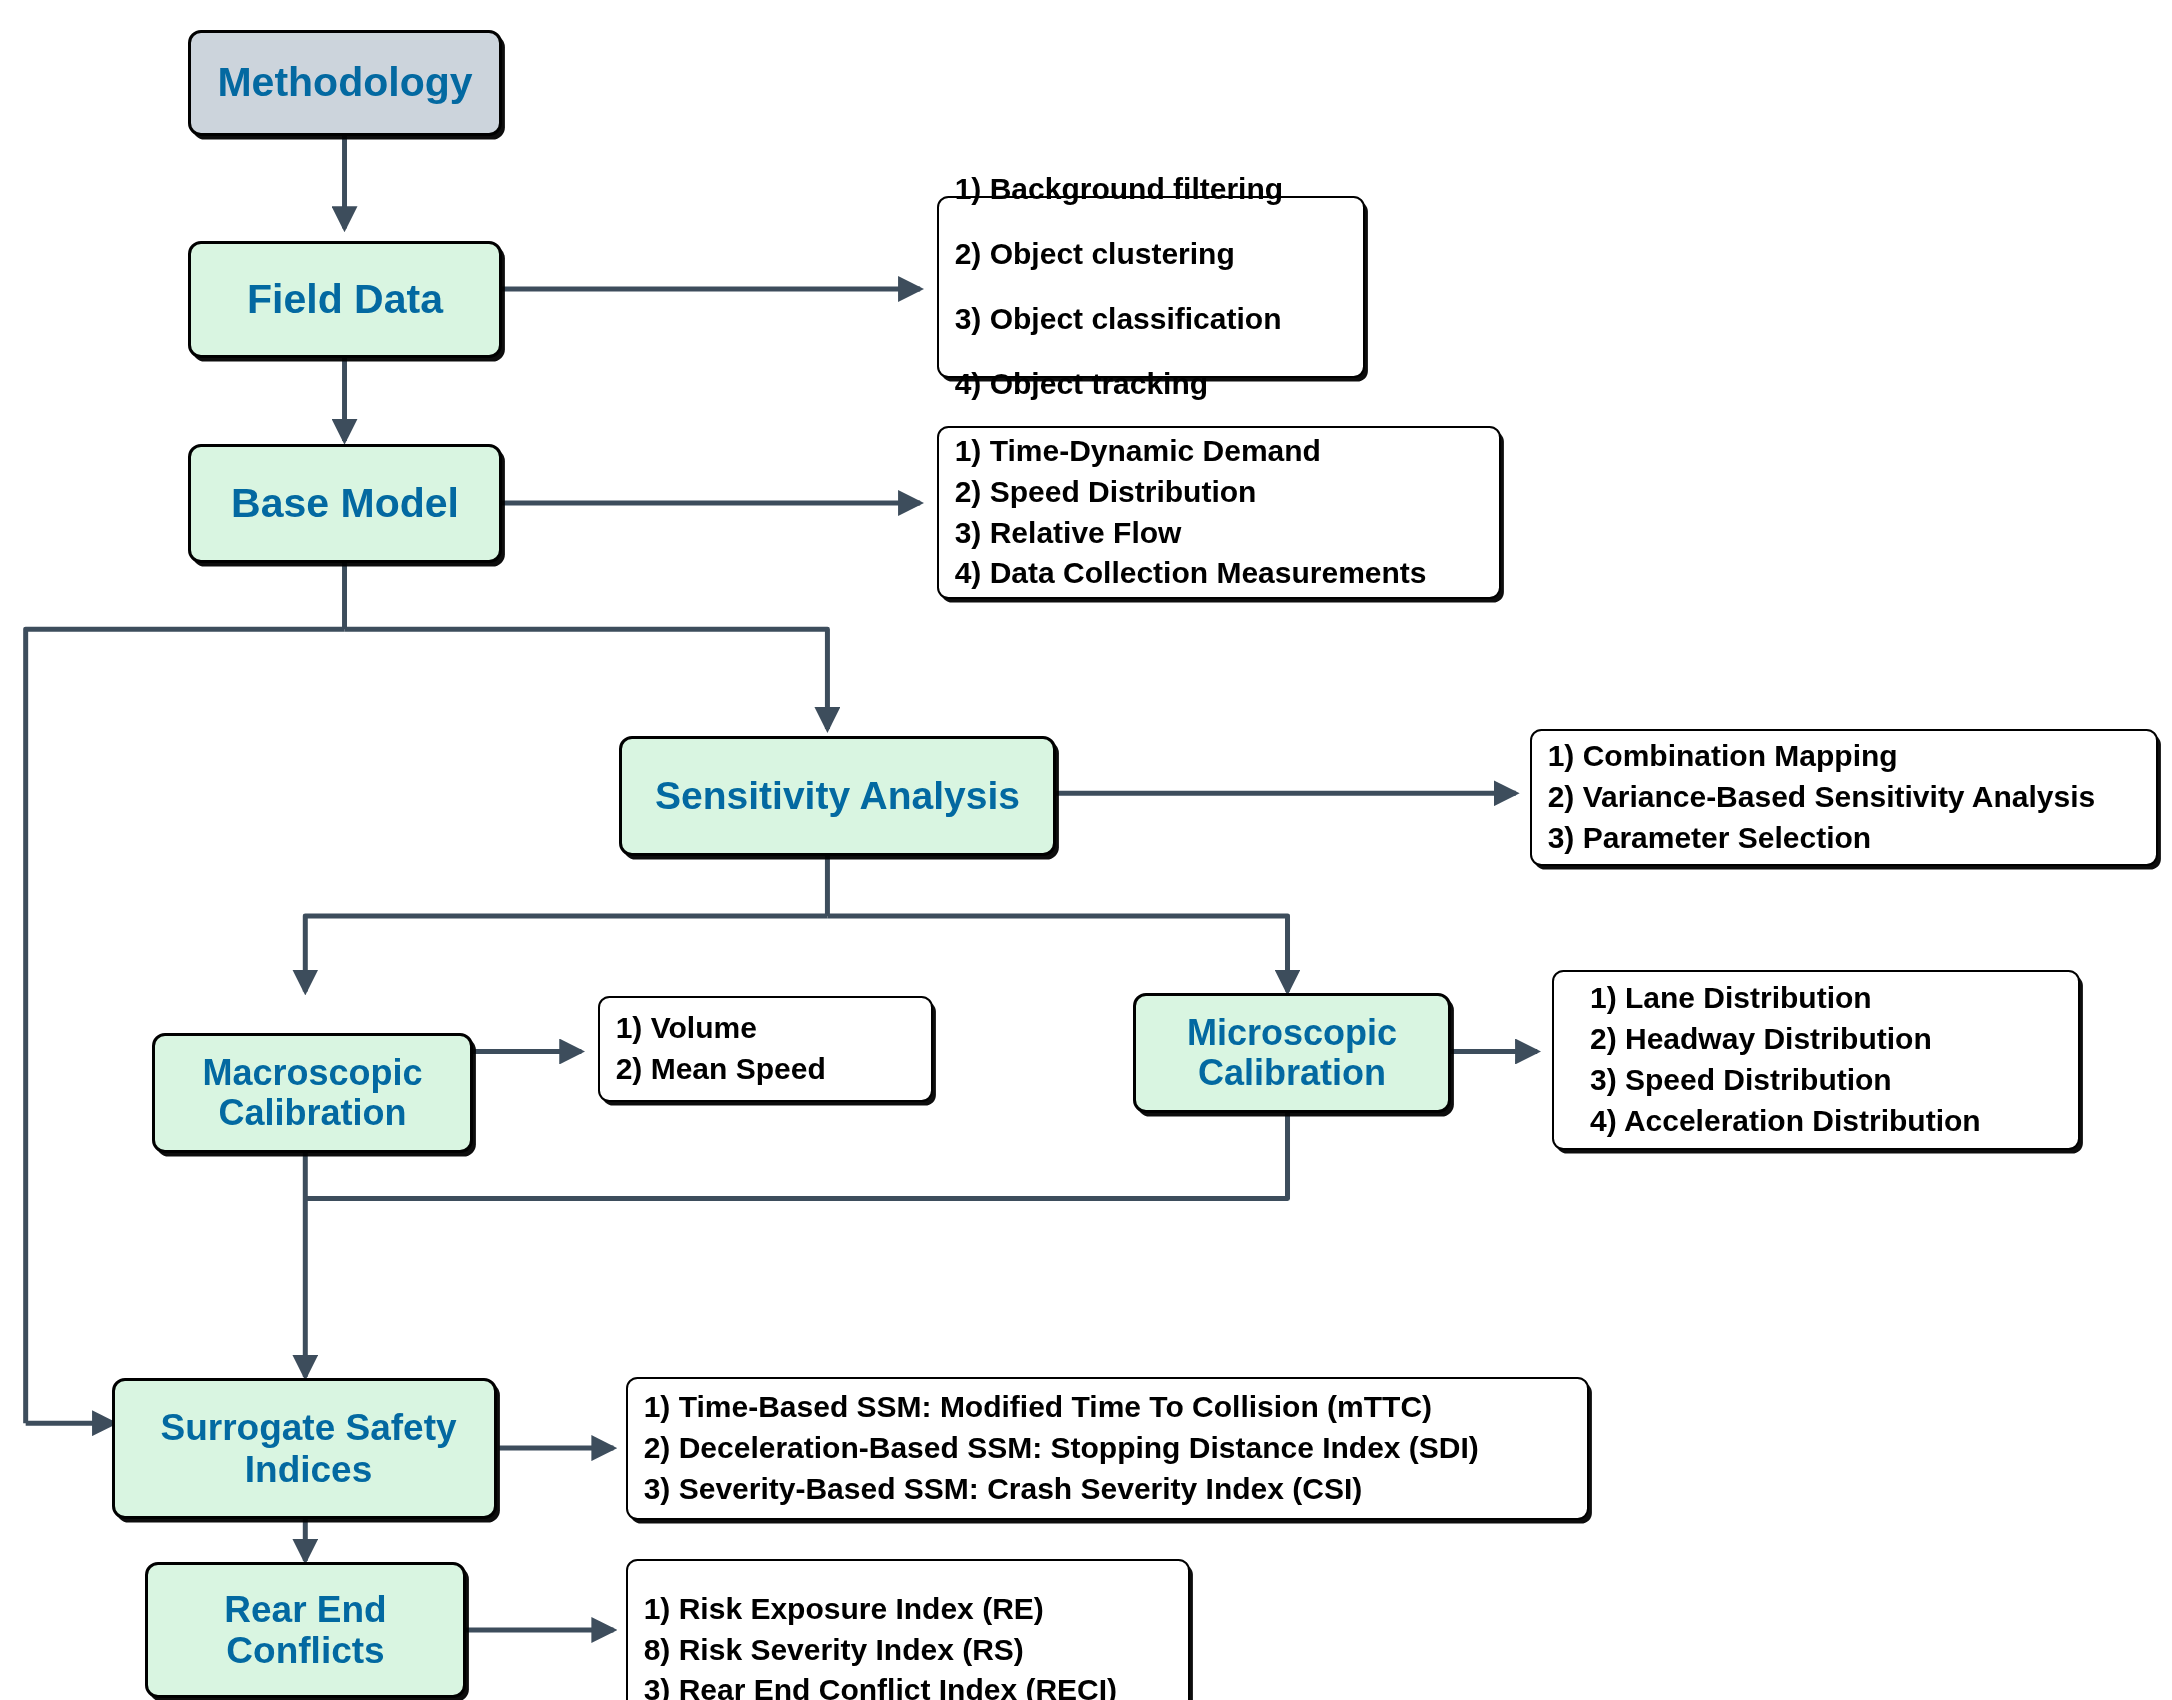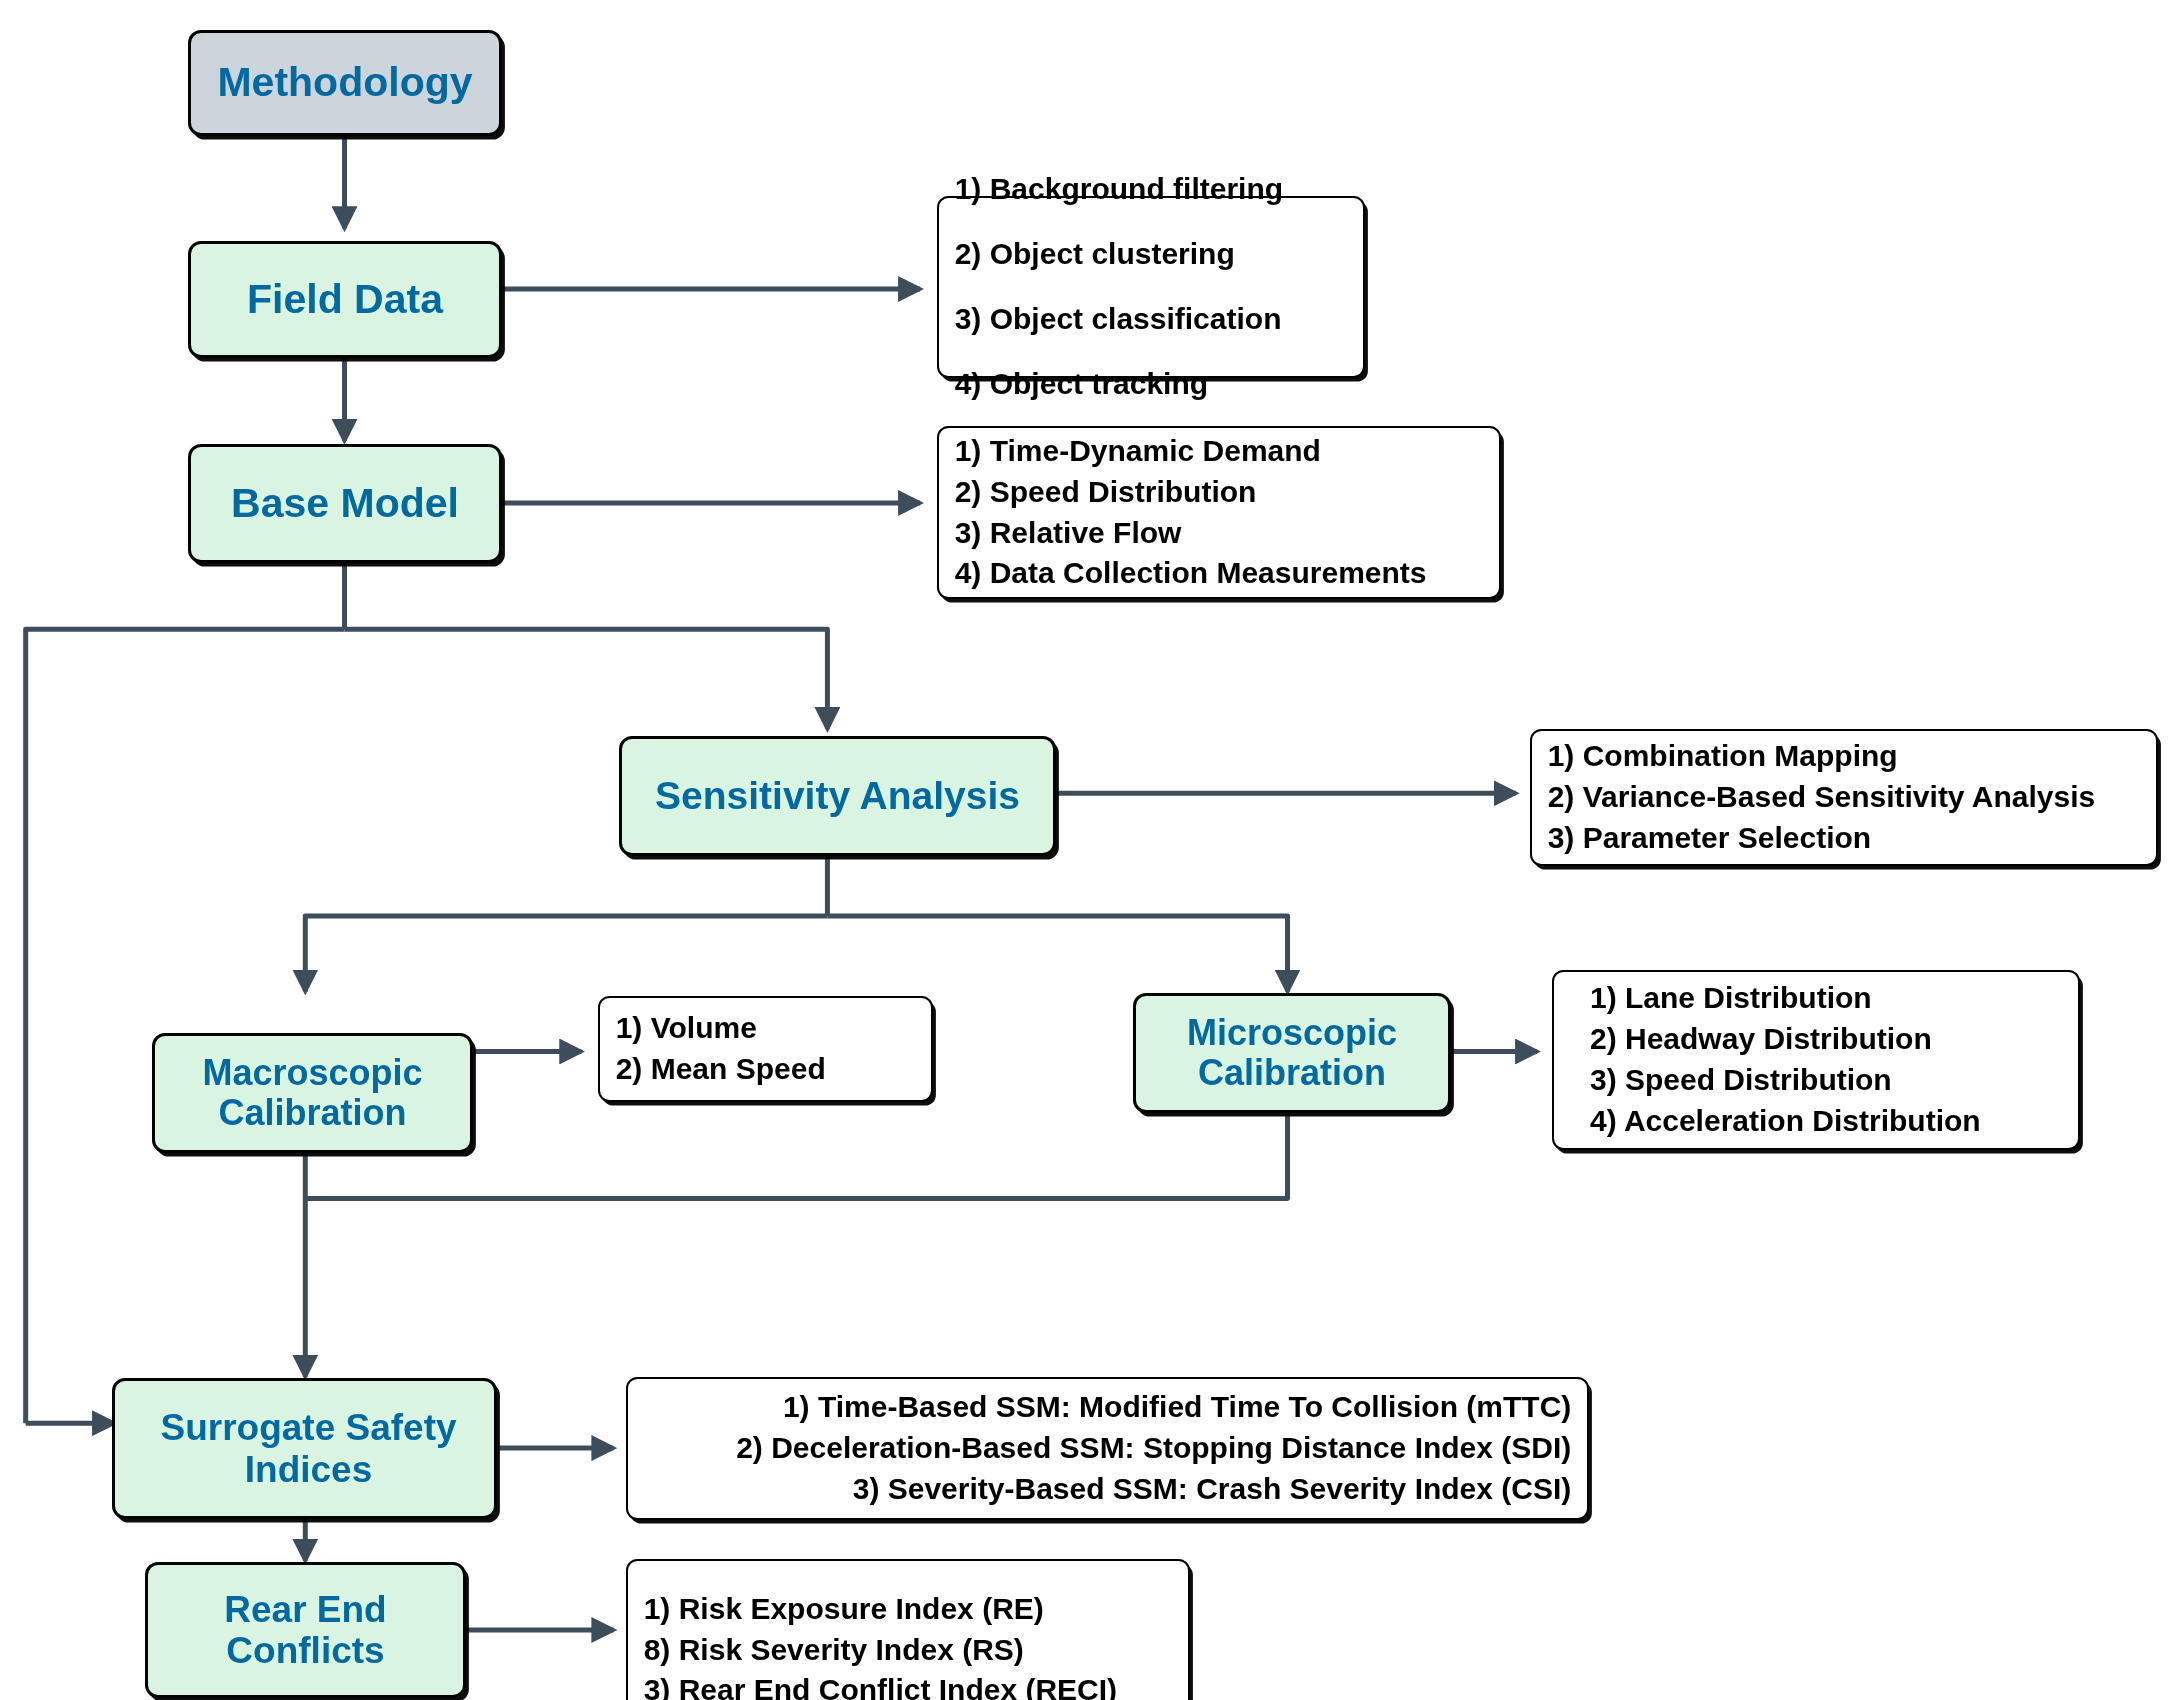--- a/index.html
+++ b/index.html
@@ -171,21 +171,21 @@
     <div class="annot-line">2) Mean Speed</div>
   </div>
 
   <div class="annot" style="left:1552px; top:970px; width:528px; height:180px; font-size:30px;padding-left:36px;">
     <div class="annot-line">1) Lane Distribution</div>
     <div class="annot-line">2) Headway Distribution</div>
     <div class="annot-line">3) Speed Distribution</div>
     <div class="annot-line">4) Acceleration Distribution</div>
   </div>
 
-  <div class="annot" style="left:626px; top:1377px; width:963px; height:143px; font-size:30px;align-items:flex-end;">
+  <div class="annot" style="left:626px; top:1377px; width:963px; height:143px; font-size:30px;">
     <div class="annot-line">1) Time-Based SSM: Modified Time To Collision (mTTC)</div>
     <div class="annot-line">2) Deceleration-Based SSM: Stopping Distance Index (SDI)</div>
     <div class="annot-line">3) Severity-Based SSM: Crash Severity Index (CSI)</div>
   </div>
 
   <div class="annot" style="left:626px; top:1559px; width:564px; height:182px; font-size:30px;">
     <div class="annot-line">1) Risk Exposure Index (RE)</div>
     <div class="annot-line">8) Risk Severity Index (RS)</div>
     <div class="annot-line">3) Rear End Conflict Index (RECI)</div>
   </div>

